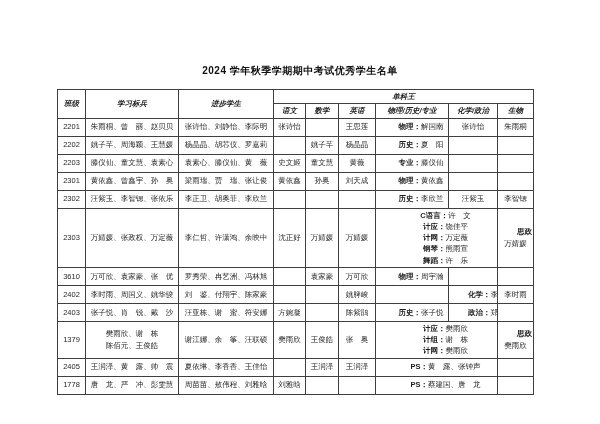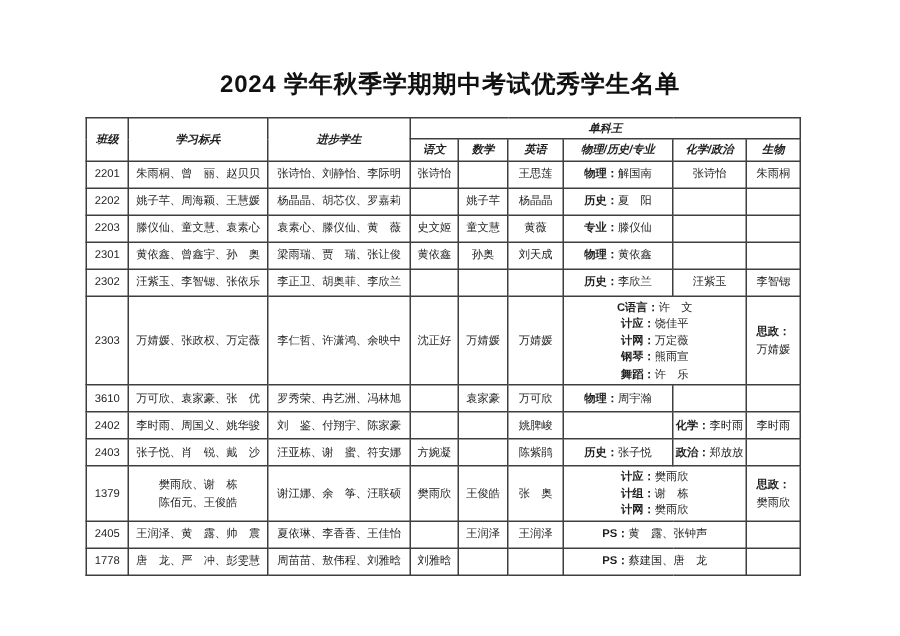--- a/index.html
+++ b/index.html
@@ -3,36 +3,36 @@
 <meta charset="utf-8">
 <style>
   html,body{margin:0;padding:0;}
   body{
     width:600px;height:424px;background:#ffffff;
     font-family:"Liberation Sans","DejaVu Sans",sans-serif;
     color:#1f1f1f;position:relative;overflow:hidden;
   }
   .page{width:600px;height:424px;background:#fff;}
   .title{
-    font-size:16px;font-weight:700;text-align:center;
-    margin:0;padding-top:46px;letter-spacing:.5px;color:#111;
+    font-size:10px;font-weight:700;text-align:center;
+    margin:0;padding-top:64px;letter-spacing:.5px;color:#111;
   }
   table{
     border-collapse:collapse;table-layout:fixed;
     margin:11px 0 0 57px;width:476px;
   }
   th,td{
     border:1px solid #3f3f3f;
     font-size:7.5px;text-align:center;vertical-align:middle;
     padding:1px 1px;line-height:1.5;overflow:hidden;color:#1f1f1f;
   }
   th{font-weight:700;font-style:italic;}
   thead tr{height:13px;}
   tbody tr{height:18px;}
-  .bold{font-weight:700;}
+  .bold{font-weight:700;margin-left:18px;}
   .ln{white-space:nowrap;}
 </style>
 </head>
 <body>
 
 <div class="page">
   <h1 class="title">2024 学年秋季学期期中考试优秀学生名单</h1>
 
   <table>
     <colgroup>

